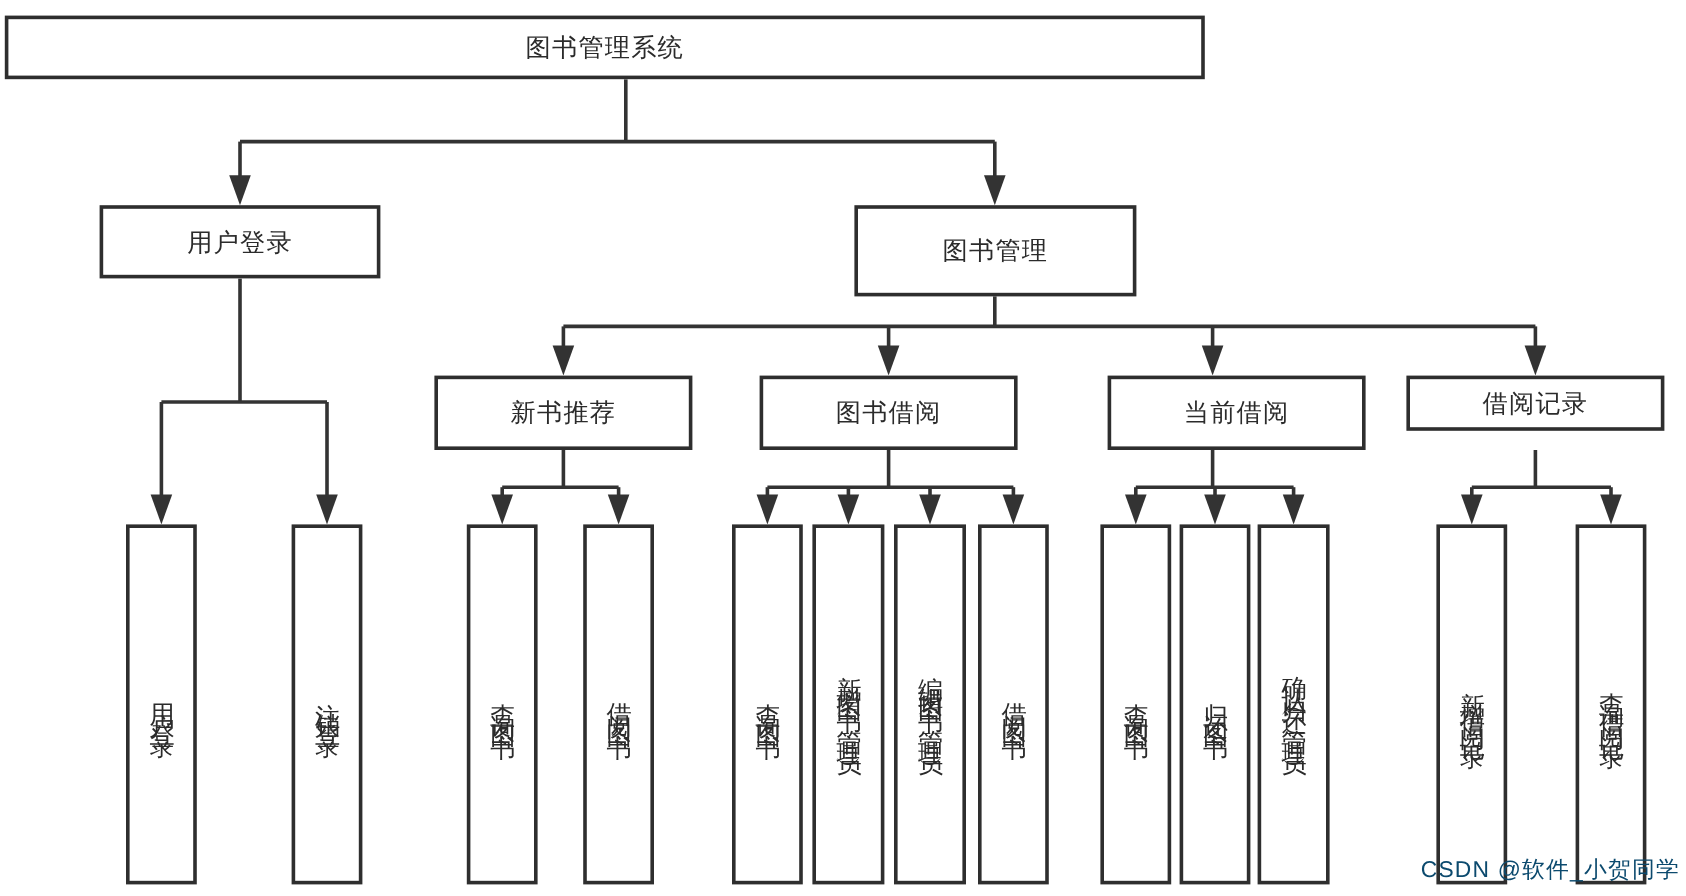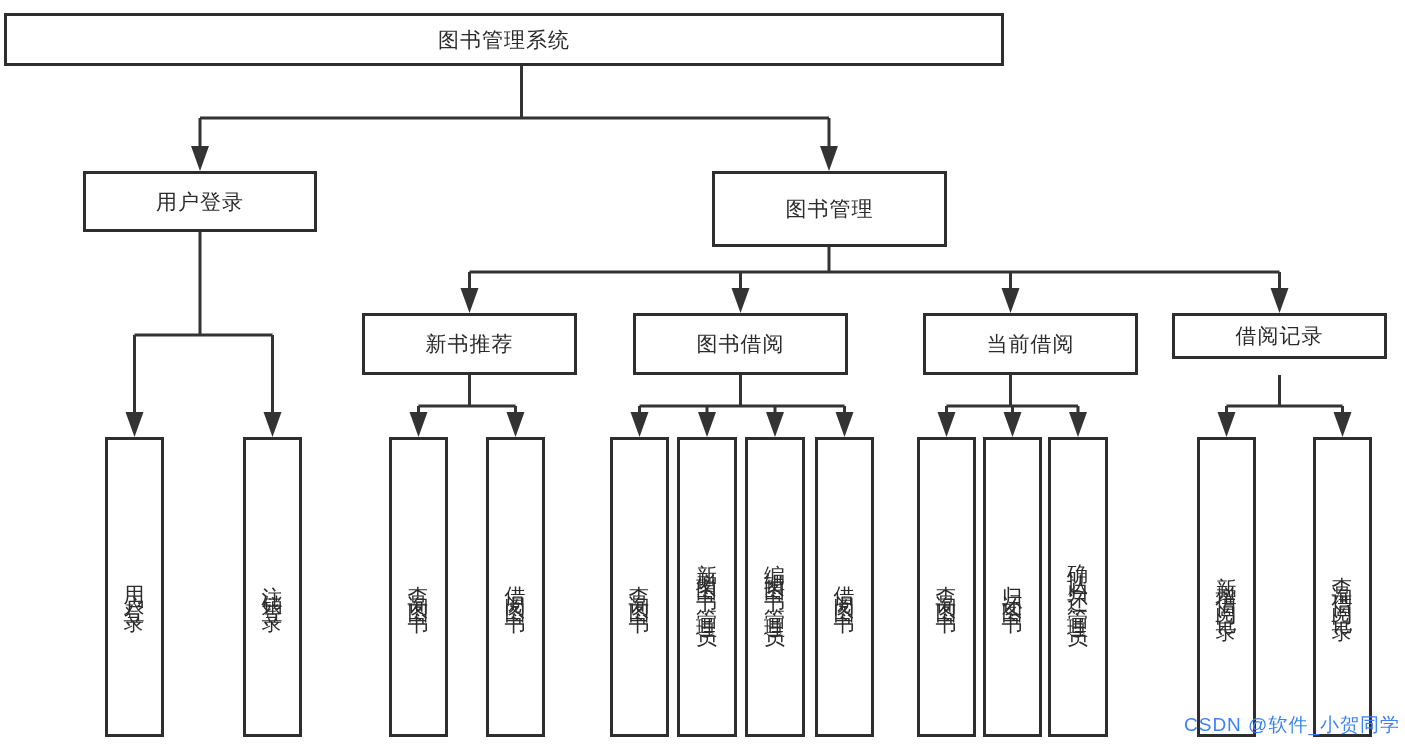--- a/index.html
+++ b/index.html
@@ -46,21 +46,21 @@
     letter-spacing: 9px;
     line-height: 1;
     white-space: nowrap;
   }
   .watermark {
     position: absolute;
     left: 1184px;
     top: 712px;
     font-size: 19px;
     letter-spacing: 1px;
-    color: #3b82f6;
+    color: #0c4a6e;
     z-index: 3;
     white-space: nowrap;
   }
 </style>
 </head>
 <body>
 
 <div class="canvas">
 
   <svg class="connectors" viewBox="0 0 1405 747" xmlns="http://www.w3.org/2000/svg">

